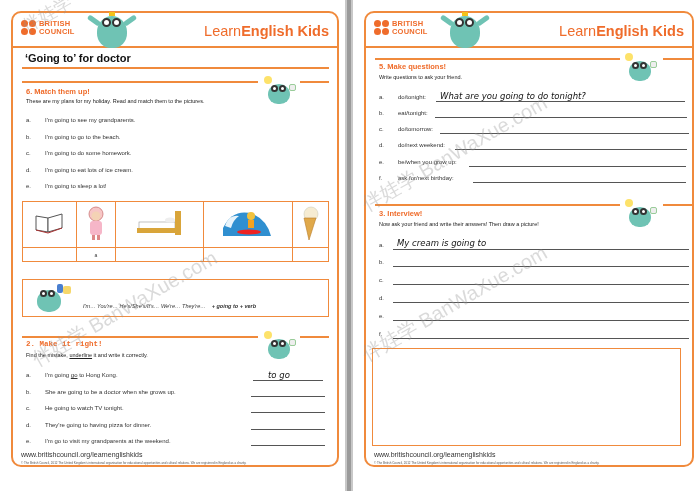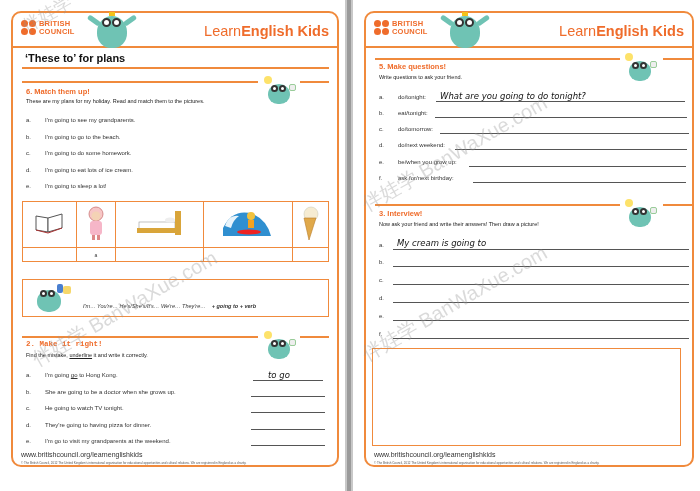--- a/index.html
+++ b/index.html
@@ -91,21 +91,21 @@
       <div class="body" style="left:10px; top:4px; width:30px; height:32px;"></div>
       <div class="crown" style="left:22px; top:0;"></div>
       <div class="eye" style="left:15px; top:6px;"></div>
       <div class="eye" style="left:25px; top:6px;"></div>
     </div>
     <div class="lek-title">
       <span>Learn</span><b>English</b><b> Kids</b>
     </div>
   </div>
 
-  <div class="doc-title">‘These to’ for plans</div>
+  <div class="doc-title">‘Going to’ for doctor</div>
   <div class="title-rule"></div>
 
   <div class="sec-rule" style="left:22px; top:81px; width:236px;"></div>
   <div class="sec-rule" style="left:300px; top:81px; width:29px;"></div>
   <div class="mini-monster monster" style="left:262px; top:76px;">
     <div style="position:absolute; left:2px; top:0; width:8px; height:8px; border-radius:50%; background:#fde26a;"></div>
     <div class="body" style="left:6px; top:8px; width:22px; height:20px;"></div>
     <div class="eye" style="left:9px; top:9px; width:7px; height:7px;"></div>
     <div class="eye" style="left:17px; top:9px; width:7px; height:7px;"></div>
     <div style="position:absolute; right:0; top:8px; width:7px; height:7px; border-radius:2px; background:#eee; border:1px solid #9c9;"></div>

